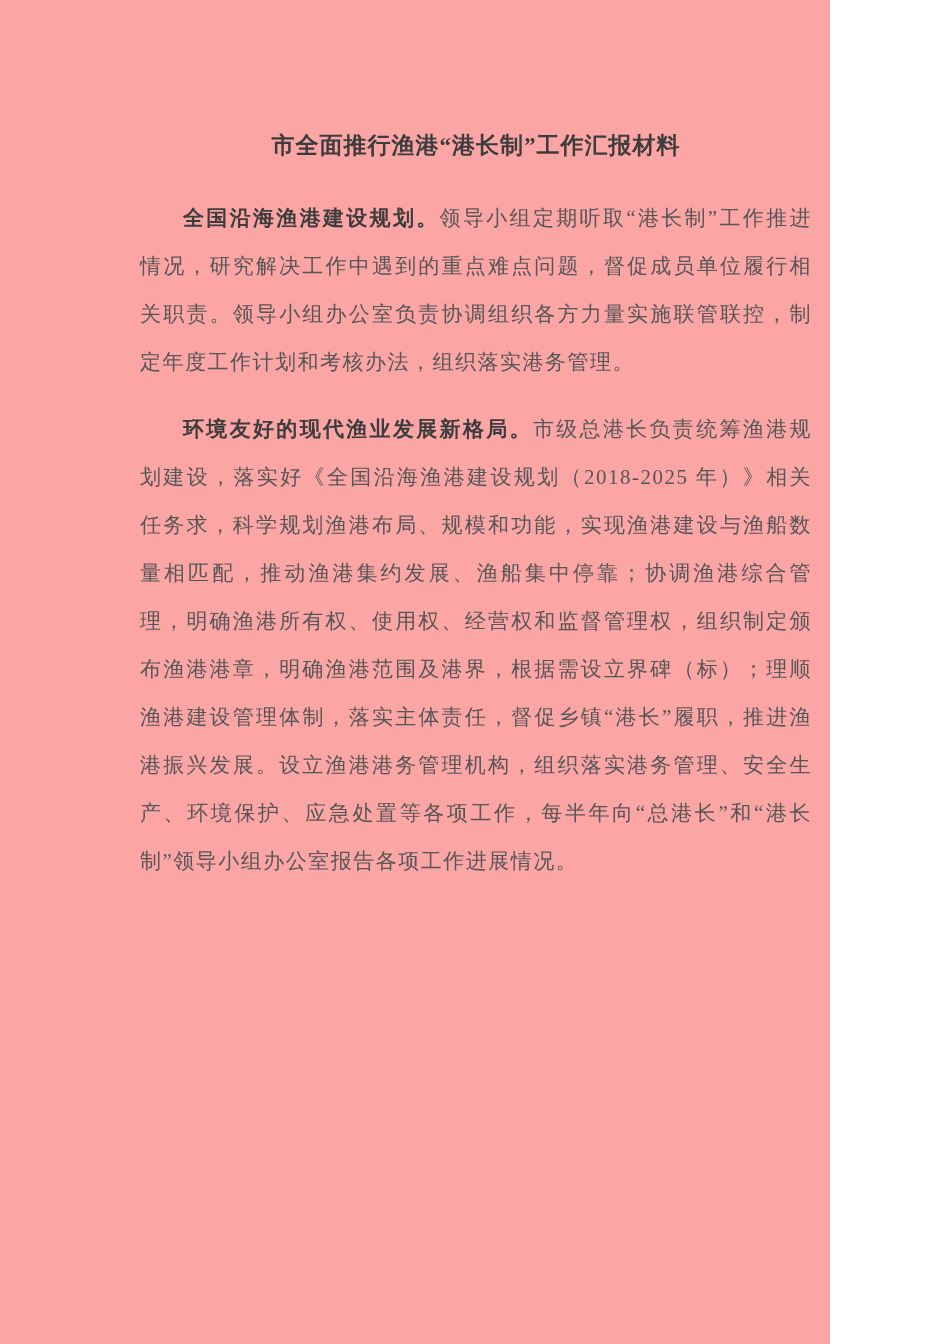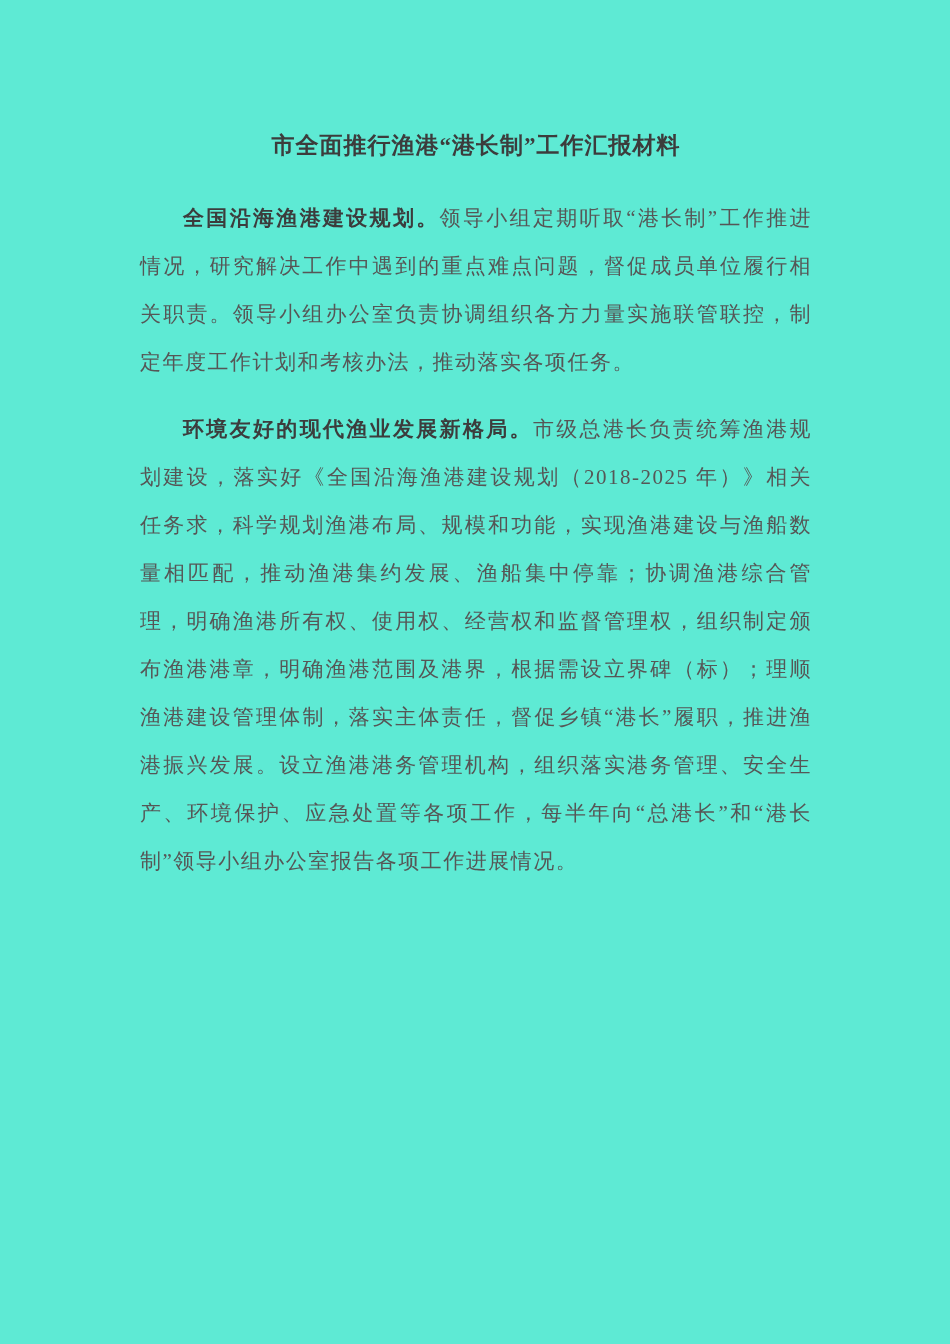--- a/index.html
+++ b/index.html
@@ -1,21 +1,21 @@
 <!DOCTYPE html>
 <html><head>
 <meta charset="utf-8">
 <style>
   * { margin: 0; padding: 0; box-sizing: border-box; }
   html, body { background: #ffffff; }
   .page {
     position: relative;
-    width: 950px;
+    width: 830px;
     height: 1344px;
-    background: #5eead4;
+    background: #fca5a5;
     overflow: hidden;
     font-family: "Liberation Serif", serif;
     text-decoration: underline;
   }
   .content {
     position: absolute;
     left: 140px;
     top: 130px;
     width: 672px;
   }
@@ -46,18 +46,18 @@
 </style>
 </head>
 <body>
 
 <div class="page">
   <div class="content">
 
     <h1 class="doc-title">市全面推行渔港“港长制”工作汇报材料</h1>
 
 
-    <p class="para"><span class="lead">全国沿海渔港建设规划。</span><span>领导小组定期听取“港长制”工作推进情况，研究解决工作中遇到的重点难点问题，督促成员单位履行相关职责。领导小组办公室负责协调组织各方力量实施联管联控，制定年度工作计划和考核办法，推动落实各项任务。</span></p>
+    <p class="para"><span class="lead">全国沿海渔港建设规划。</span><span>领导小组定期听取“港长制”工作推进情况，研究解决工作中遇到的重点难点问题，督促成员单位履行相关职责。领导小组办公室负责协调组织各方力量实施联管联控，制定年度工作计划和考核办法，组织落实港务管理。</span></p>
 
     <p class="para"><span class="lead">环境友好的现代渔业发展新格局。</span><span>市级总港长负责统筹渔港规划建设，落实好《全国沿海渔港建设规划（2018-2025 年）》相关任务求，科学规划渔港布局、规模和功能，实现渔港建设与渔船数量相匹配，推动渔港集约发展、渔船集中停靠；协调渔港综合管理，明确渔港所有权、使用权、经营权和监督管理权，组织制定颁布渔港港章，明确渔港范围及港界，根据需设立界碑（标）；理顺渔港建设管理体制，落实主体责任，督促乡镇“港长”履职，推进渔港振兴发展。设立渔港港务管理机构，组织落实港务管理、安全生产、环境保护、应急处置等各项工作，每半年向“总港长”和“港长制”领导小组办公室报告各项工作进展情况。</span></p>
 
   </div>
 </div>
 
 </body></html>

